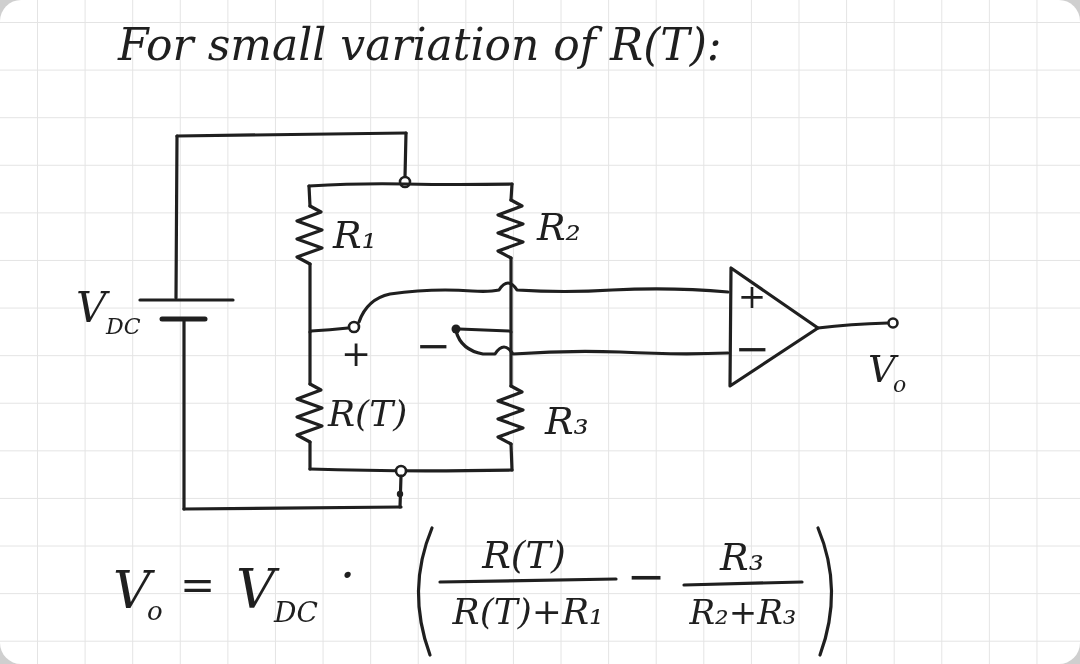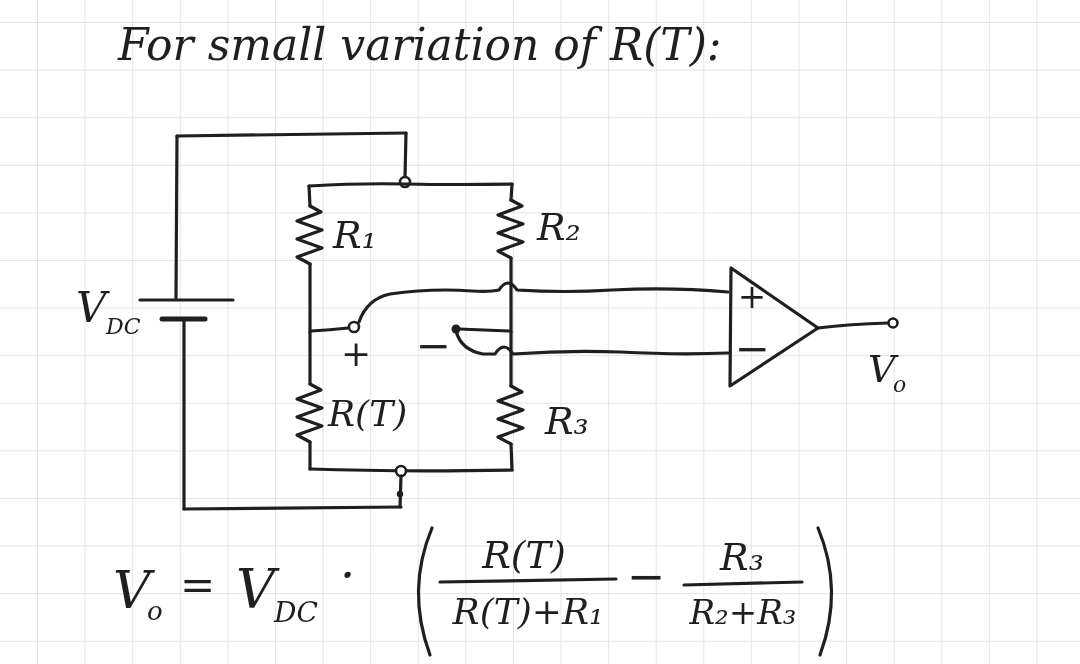--- a/index.html
+++ b/index.html
@@ -13,20 +13,21 @@
     width:1080px;height:664px;
     margin:0 auto;
     background-color:var(--paper);
     background-image:
       linear-gradient(var(--grid) 1px, transparent 1px),
       linear-gradient(90deg, var(--grid) 1px, transparent 1px);
     background-size:47.6px 47.6px;
     background-position:37px 22px;
     overflow:hidden;
     font-family:"DejaVu Serif", serif;
+    border-radius:21px;
   }
   svg{position:absolute;left:0;top:0;color:var(--ink);}
   .ink{stroke:currentColor;fill:none;stroke-width:3.2;stroke-linecap:round;stroke-linejoin:round;}
   .thick{stroke-width:5;}
   .node{stroke:currentColor;fill:var(--paper);stroke-width:2.6;}
   .dot{fill:currentColor;stroke:none;}
   text{fill:currentColor;stroke:none;font-family:"DejaVu Serif", serif;font-style:italic;}
   .mid{text-anchor:middle;}
 </style>
 </head>

